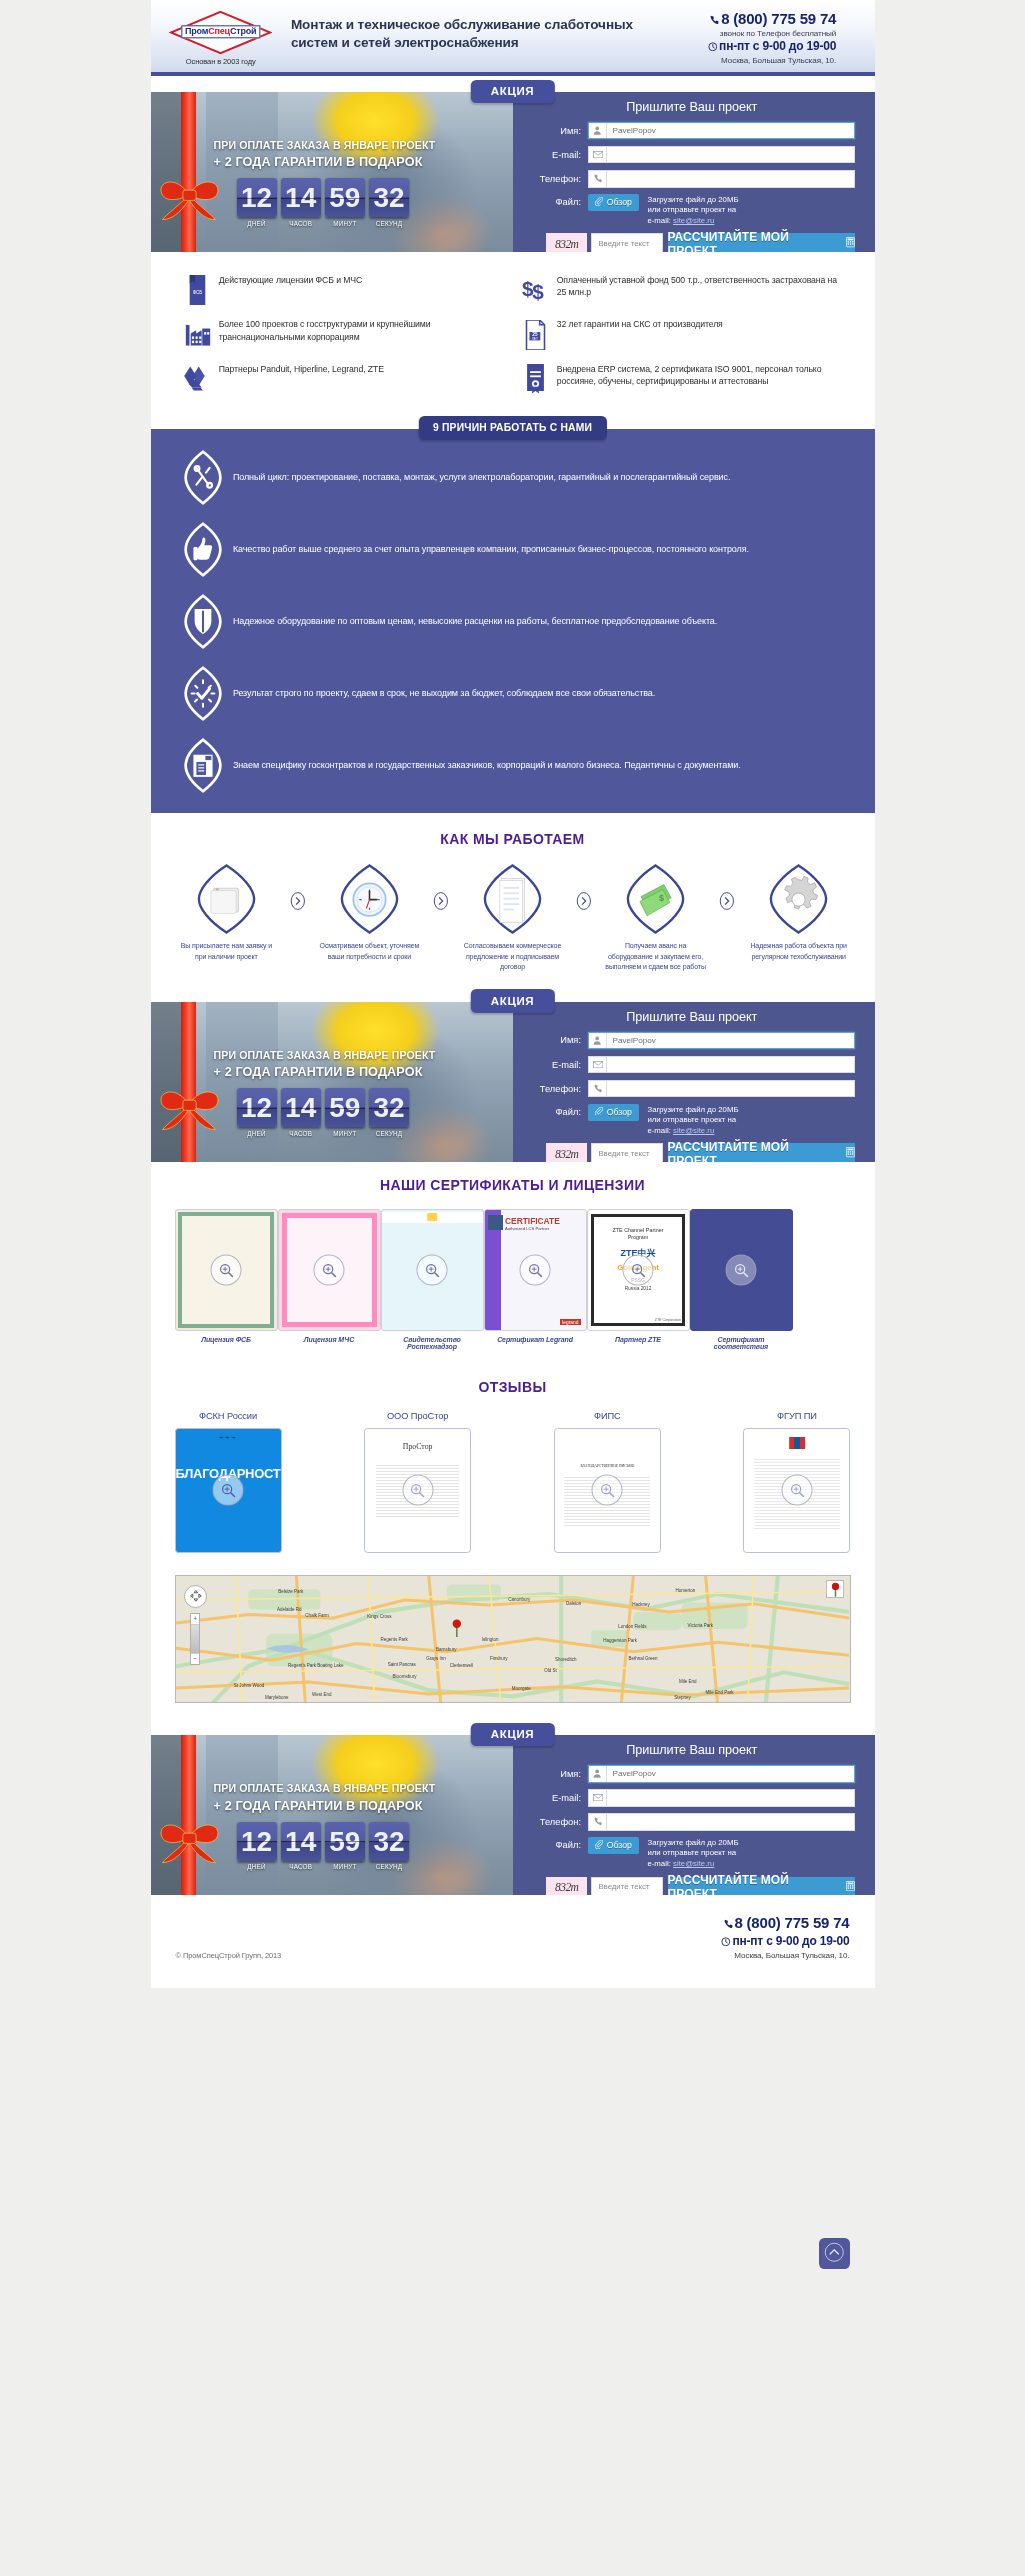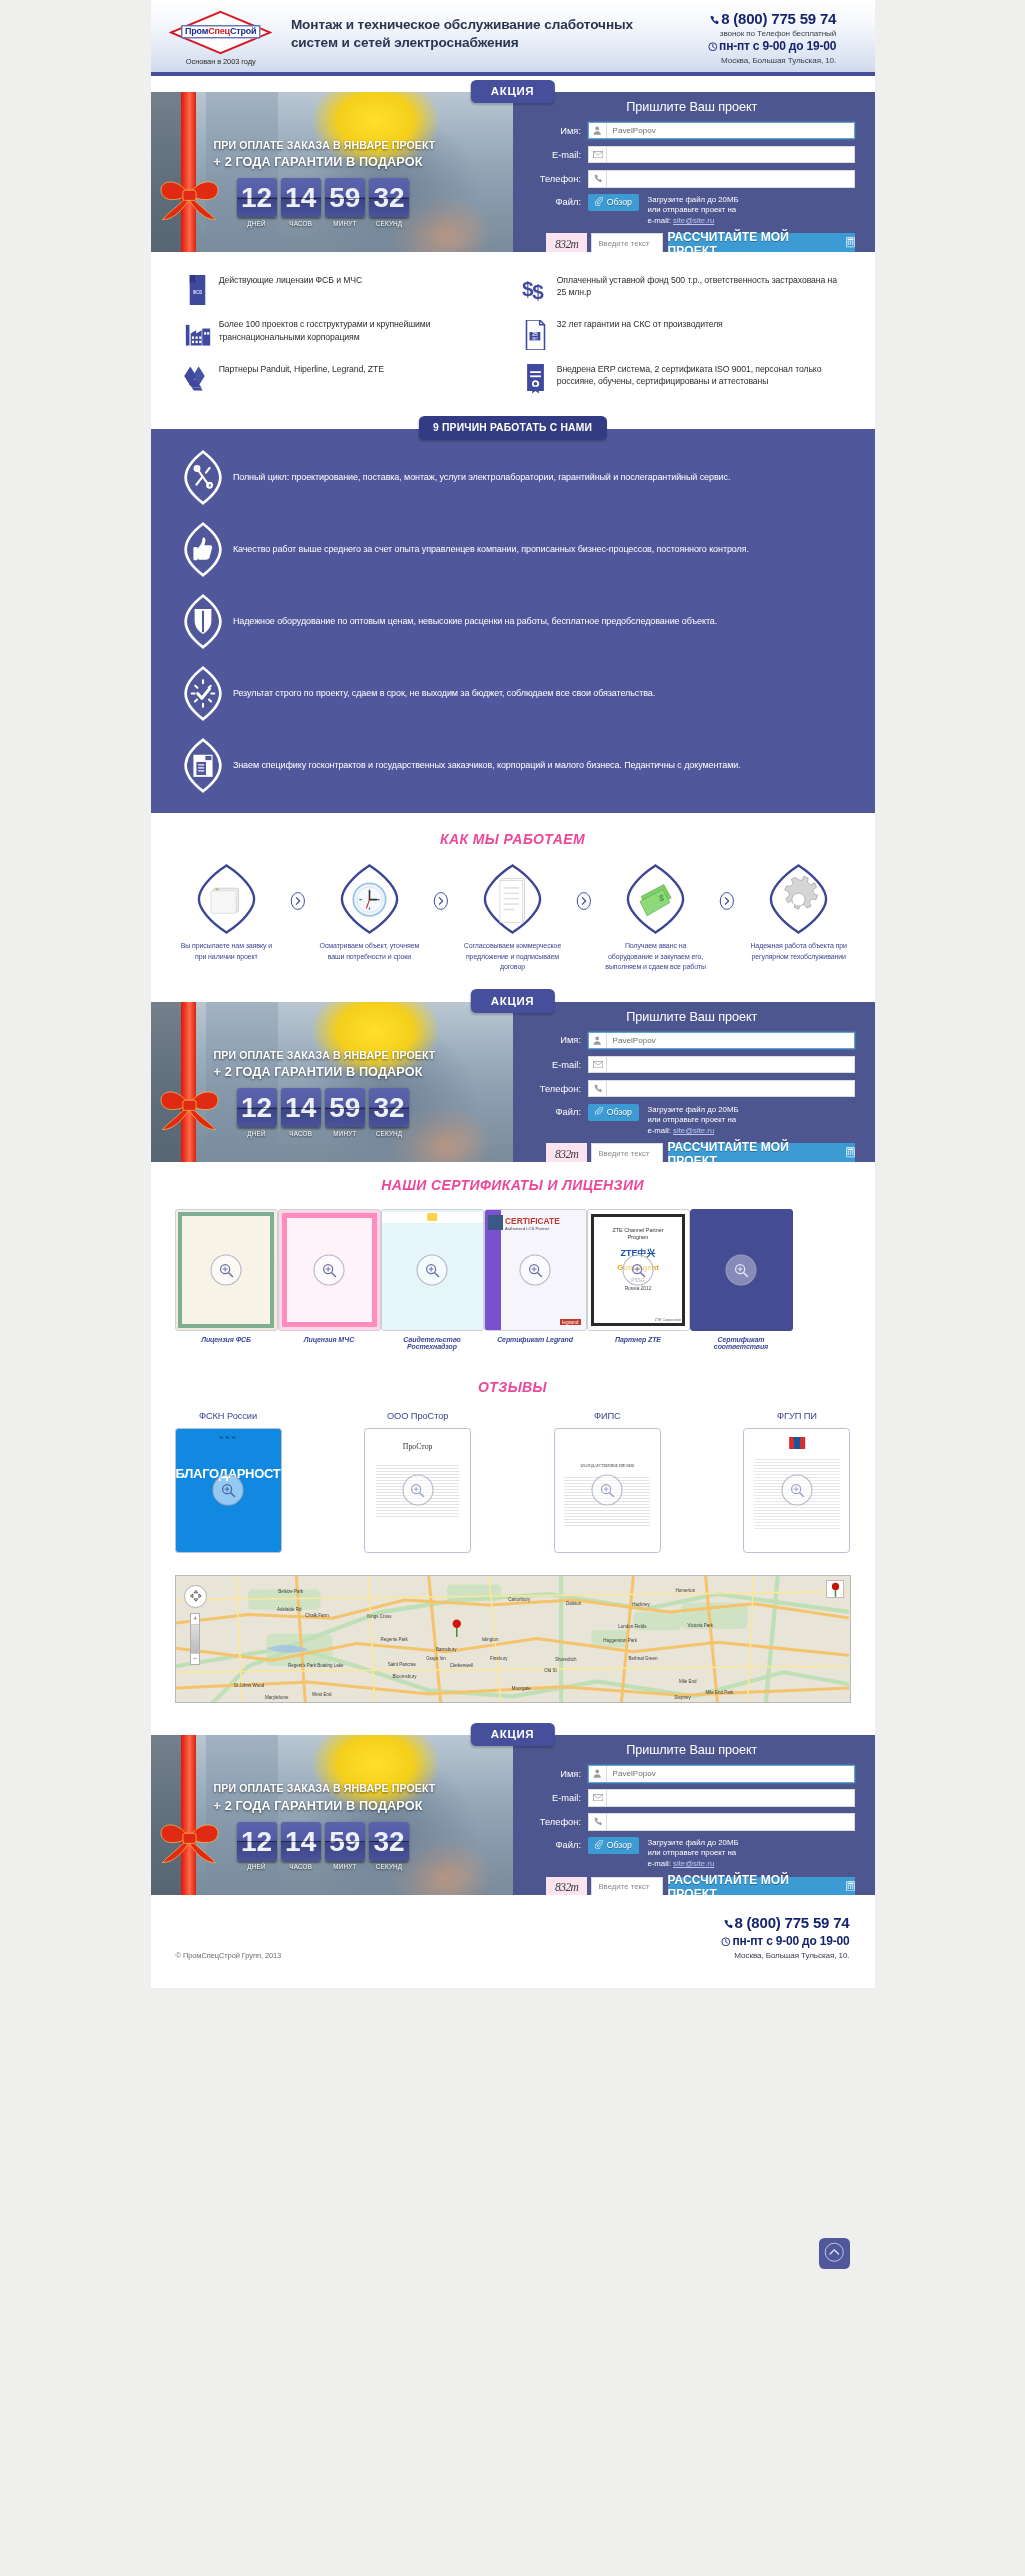--- a/index.html
+++ b/index.html
@@ -217,22 +217,22 @@
   }
   .reasons { background:#50589b; padding: 20.5px 25px 18px 25px; }
   .reason { display:flex; align-items:center; margin-bottom: 17px; }
   .reason:last-child{ margin-bottom: 2.4px; }
   .reason-ico { width: 55px; flex:0 0 55px; display:flex; justify-content:center; }
   .reason-tx { color:#fff; font-size:9px; line-height:1.45; padding-left:2.4px; letter-spacing:-0.1px;}
 
   
   .how { background:#fff; padding: 18px 18px 13.3px; }
   .sect-title {
-    text-align:center; color:#ec4899; font-size:14px; font-weight:bold;
-    letter-spacing:0.4px; margin-bottom: 15.7px; font-style: italic;
+    text-align:center; color:#4c1d95; font-size:14px; font-weight:bold;
+    letter-spacing:0.4px; margin-bottom: 15.7px;
   }
   .steps { display:flex; align-items:flex-start; justify-content:center; }
   .step { width: 118px; text-align:center; }
   .step-hex { height: 72px; display:flex; align-items:center; justify-content:center; }
   .step-cap { font-size: 7px; color:#3b4694; line-height:1.5; padding: 6px 7.2px 0; letter-spacing:-0.1px;}
   .step-arrow { width: 28px; padding-top: 29px; display:flex; justify-content:center; }
 
   
   .certs { background:#fff; padding: 15.7px 24px 13.3px; }
   .cert-row { display:flex; justify-content:flex-start; margin-top: 12px; }

